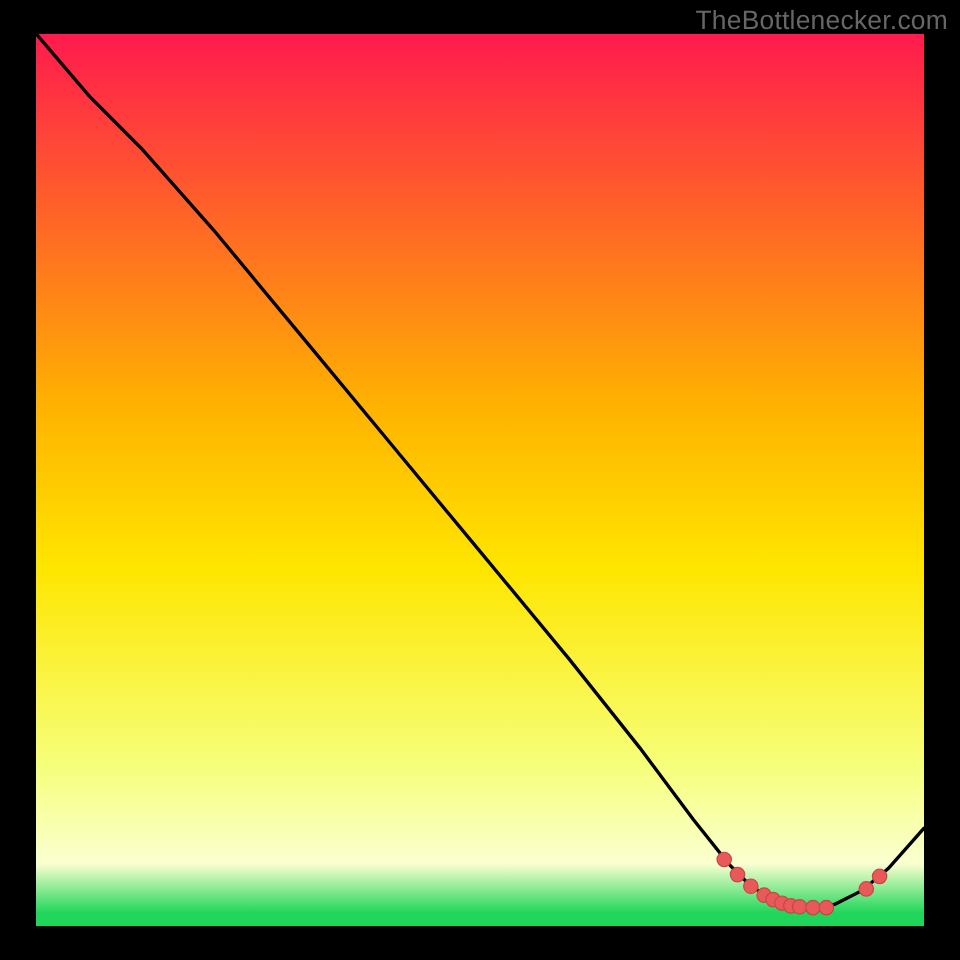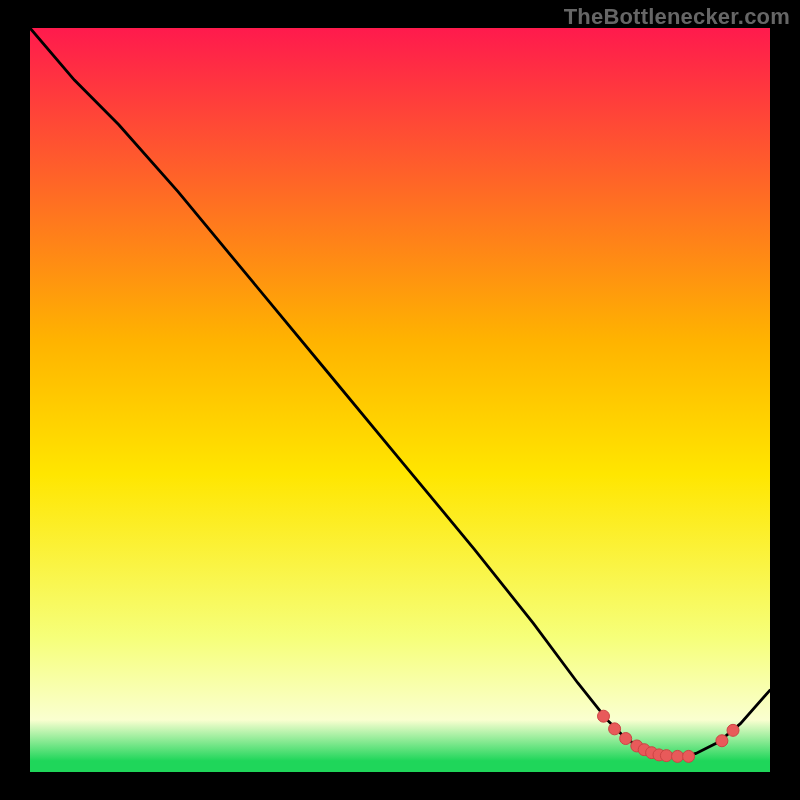--- a/index.html
+++ b/index.html
@@ -16,21 +16,21 @@
     width: 800px;
     height: 800px;
     background: #000;
   }
   .watermark {
     position: absolute;
     top: 4px;
     right: 10px;
     color: #666;
     font-size: 22px;
-    font-weight: 700;
+    font-weight: 400;
     letter-spacing: 0.2px;
     z-index: 10;
     user-select: none;
   }
   .plot-area {
     position: absolute;
     left: 30px;
     top: 28px;
     width: 740px;
     height: 744px;

